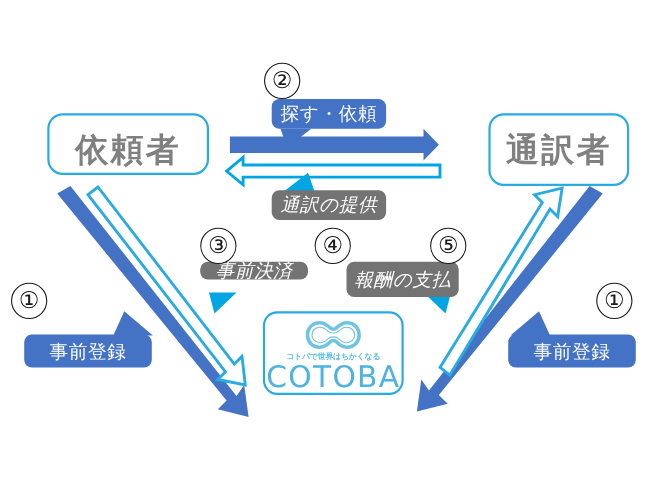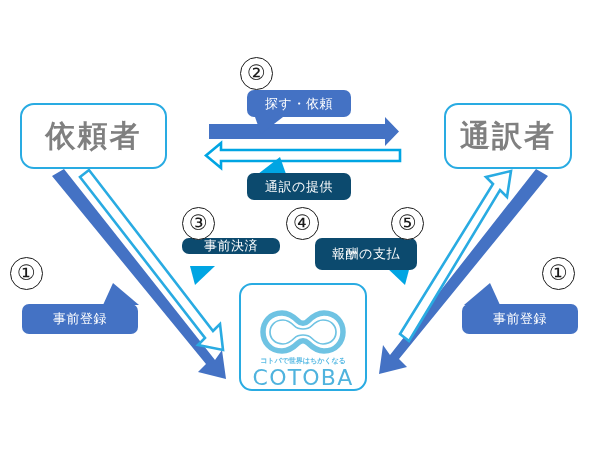--- a/index.html
+++ b/index.html
@@ -36,38 +36,38 @@
     align-items: center;
     justify-content: center;
   }
   .actor-label {
     font-size: 30px;
     font-weight: bold;
     color: #808080;
     letter-spacing: 2px;
     white-space: nowrap;
   }
-  #actor-client  { left: 20px;  top: 103px; width: 147px; height: 66px; }
+  #actor-client  { left: 43px;  top: 103px; width: 147px; height: 56px; align-items: flex-end; }
   #actor-interp  { left: 444px; top: 103px; width: 128px; height: 66px; }
 
   
   .callout {
     position: absolute;
     box-sizing: border-box;
     border-radius: 7px;
     display: flex;
     align-items: center;
     justify-content: center;
     color: #ffffff;
-    font-size: 13px;
+    font-size: 17px;
     white-space: nowrap;
     letter-spacing: 0.5px;
   }
   .callout.navy  { background: #4472C4; }
-  .callout.cyan  { background: #0c4a6e; }
+  .callout.cyan  { background: #737373; font-style: italic; }
 
   .tail {
     position: absolute;
     width: 0;
     height: 0;
   }
 
   
   #callout-search { left: 247px; top: 90px; width: 104px; height: 27px; }
   #tail-search {
@@ -139,41 +139,41 @@
   #step-4 { left: 286px; top: 207px; }
   #step-5 { left: 391px; top: 207px; }
   #step-1-left  { left: 10px;  top: 257px; }
   #step-1-right { left: 542px; top: 257px; }
 
   
   #platform-card {
     position: absolute;
     box-sizing: border-box;
     left: 239px; top: 283px;
-    width: 128px; height: 108px;
+    width: 128px; height: 76px;
     background: #ffffff;
     border: 2.5px solid #29ABE2;
     border-radius: 13px;
     display: flex;
     flex-direction: column;
     align-items: center;
-    justify-content: flex-end;
+    justify-content: space-between;
     padding-top: 6px;
   }
   #logo-mark { width: 86px; height: 46px; display:block; }
   .logo-tagline {
     font-size: 7.2px;
     color: #5BBBE4;
     letter-spacing: -0.2px;
     margin-top: 1px;
     white-space: nowrap;
     font-weight: bold;
   }
   .logo-wordmark {
-    font-size: 22px;
+    font-size: 27px;
     color: #4FB3DE;
     letter-spacing: 1.2px;
     font-weight: normal;
     line-height: 1;
     margin-top: 1px;
     font-family: "DejaVu Sans", sans-serif;
   }
 </style>
 </head>
 <body>

